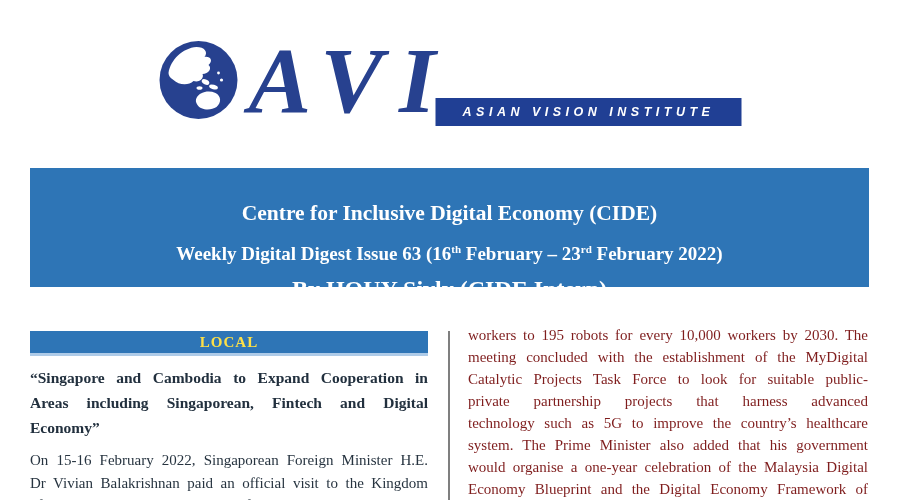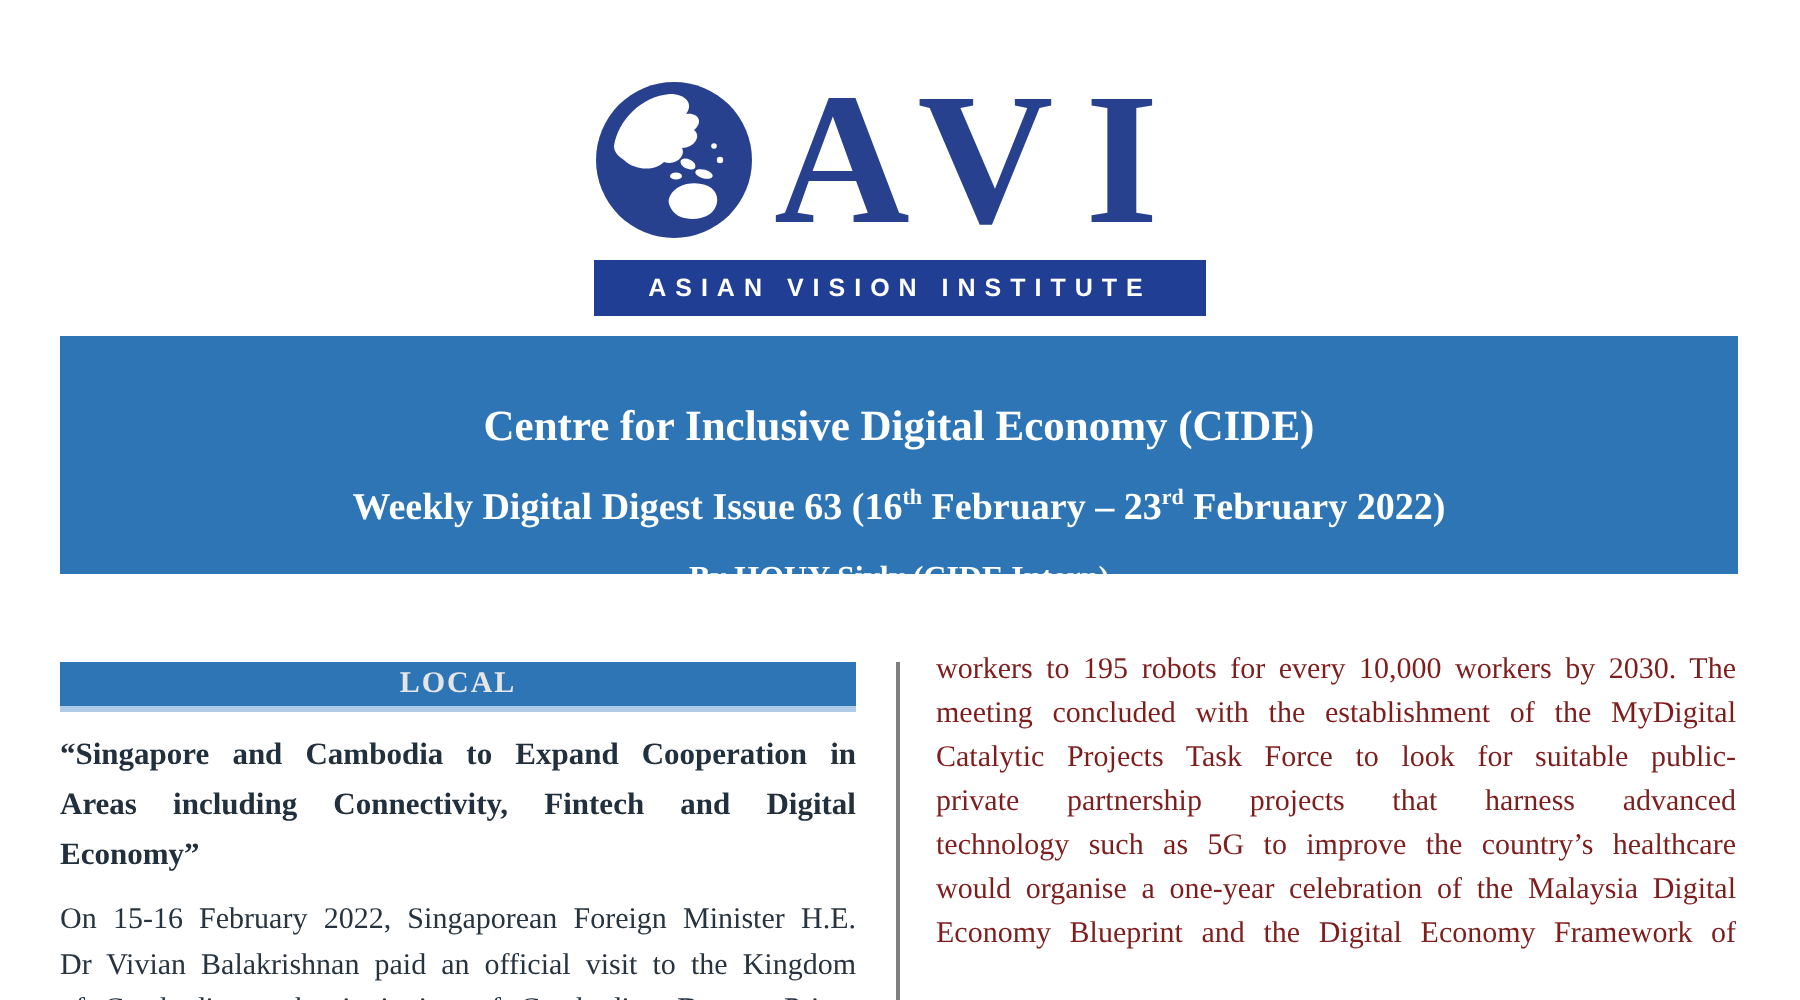--- a/index.html
+++ b/index.html
@@ -7,21 +7,21 @@
     width: 900px; height: 500px;
     background: #ffffff;
     overflow: hidden;
     font-family: "Liberation Serif", serif;
   }
   .page { position: relative; width: 900px; height: 500px; background: #ffffff; }
 
   
   .logo {
     position: absolute; top: 34px; left: 50%; transform: translateX(-50%);
-    display: flex; flex-direction: column; align-items: flex-start;
+    display: flex; flex-direction: row; align-items: flex-end; font-style: italic;
   }
   .logo-top { display: flex; align-items: center; justify-content: center; height: 92px; }
   .globe { width: 80px; height: 80px; margin-right: 10px; }
   .avi-acronym {
     font-family: "Liberation Serif", serif;
     font-size: 94px; line-height: 86px; font-weight: bold;
     color: #27418f; letter-spacing: 16px; margin-right: -16px;
   }
   .institute-bar {
     margin-top: 4px;
@@ -38,36 +38,36 @@
   .banner {
     position: absolute; left: 30px; top: 168px;
     width: 839px; height: 119px;
     background: #2e75b6;
     color: #ffffff; text-align: center;
     font-weight: bold;
     box-sizing: border-box; padding-top: 13px;
   }
   .banner-title   { font-size: 21.5px; line-height: 26px; margin-bottom: 11px; margin-top: 19px; }
   .banner-issue   { font-size: 19px;  line-height: 25px; margin-bottom: 11px; }
-  .banner-byline  { font-size: 16px;  line-height: 25px; }
+  .banner-byline  { font-size: 24px;  line-height: 25px; }
   .banner sup { font-size: 11px; }
 
   
   .col-left  { position: absolute; left: 30px;  top: 325px; width: 398px; }
   .col-right { position: absolute; left: 468px; top: 324px; width: 400px; }
   .divider {
     position: absolute; left: 448px; top: 331px;
     width: 2px; height: 169px; background: #7f7f7f;
   }
 
   .section-header {
     height: 22px; line-height: 22px;
     background: #2e75b6;
     border-bottom: 3px solid #aecbe8;
-    color: #e5e5e5; font-weight: bold; font-size: 15px;
+    color: #fde047; font-weight: bold; font-size: 15px;
     letter-spacing: 1px; text-align: center;
     margin-top: 6px; margin-bottom: 9px;
   }
 
   .heading { color: #22303e; font-weight: bold; font-size: 15.5px; }
   .heading .jline { line-height: 25px; }
   .heading .lline { line-height: 25px; }
 
   .bodytext { color: #273440; font-size: 15px; margin-top: 9px; }
   .col-left  .bodytext .jline { line-height: 22.5px; }
@@ -108,33 +108,34 @@
     <div class="banner-issue"><span>Weekly Digital Digest Issue 63 (16</span><sup>th</sup><span> February – 23</span><sup>rd</sup><span> February 2022)</span></div>
     <div class="banner-byline">By HOUY Sivly (CIDE Intern)</div>
   </div>
 
   <div class="divider"></div>
 
   <div class="col-left">
     <div class="section-header">LOCAL</div>
     <div class="heading">
       <div class="jline">“Singapore and Cambodia to Expand Cooperation in</div>
-      <div class="jline">Areas including Connectivity, Fintech and Digital</div>
+      <div class="jline">Areas including Singaporean, Fintech and Digital</div>
       <div class="lline">Economy”</div>
     </div>
     <div class="bodytext">
       <div class="jline">On 15-16 February 2022, Singaporean Foreign Minister H.E.</div>
       <div class="jline">Dr Vivian Balakrishnan paid an official visit to the Kingdom</div>
       <div class="jline">of Cambodia at the invitation of Cambodian Deputy Prime</div>
     </div>
   </div>
 
   <div class="col-right">
     <div class="jline">workers to 195 robots for every 10,000 workers by 2030. The</div>
     <div class="jline">meeting concluded with the establishment of the MyDigital</div>
     <div class="jline">Catalytic Projects Task Force to look for suitable public-</div>
     <div class="jline">private partnership projects that harness advanced</div>
     <div class="jline">technology such as 5G to improve the country’s healthcare</div>
+    <div class="jline">system. The Prime Minister also added that his government</div>
     <div class="jline">would organise a one-year celebration of the Malaysia Digital</div>
     <div class="jline">Economy Blueprint and the Digital Economy Framework of</div>
   </div>
 
 </div>
 
 </body></html>

